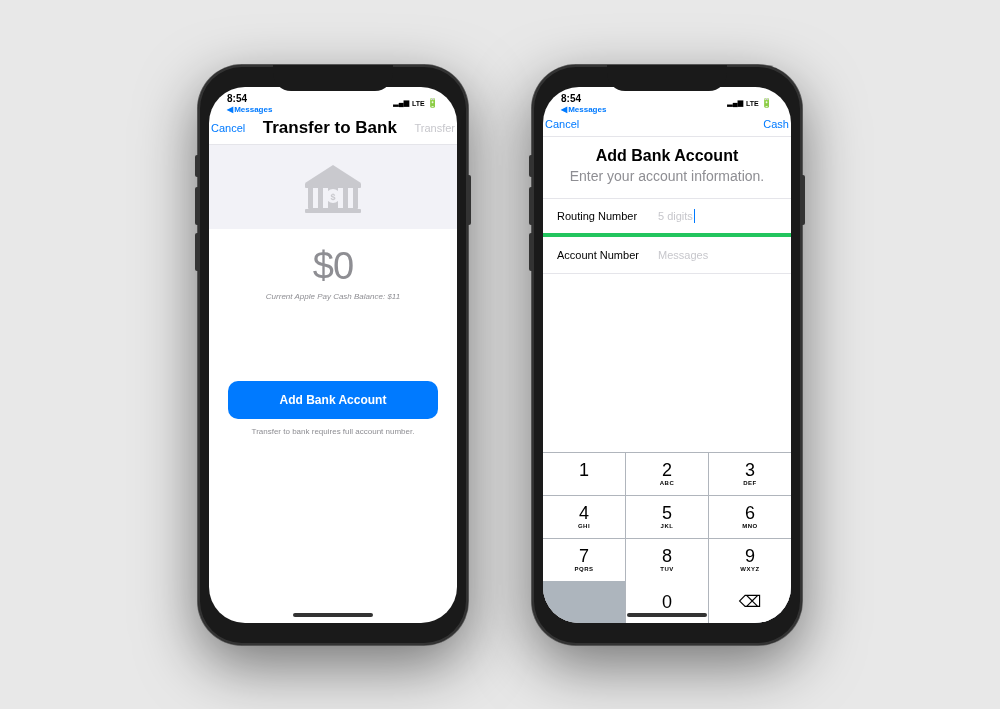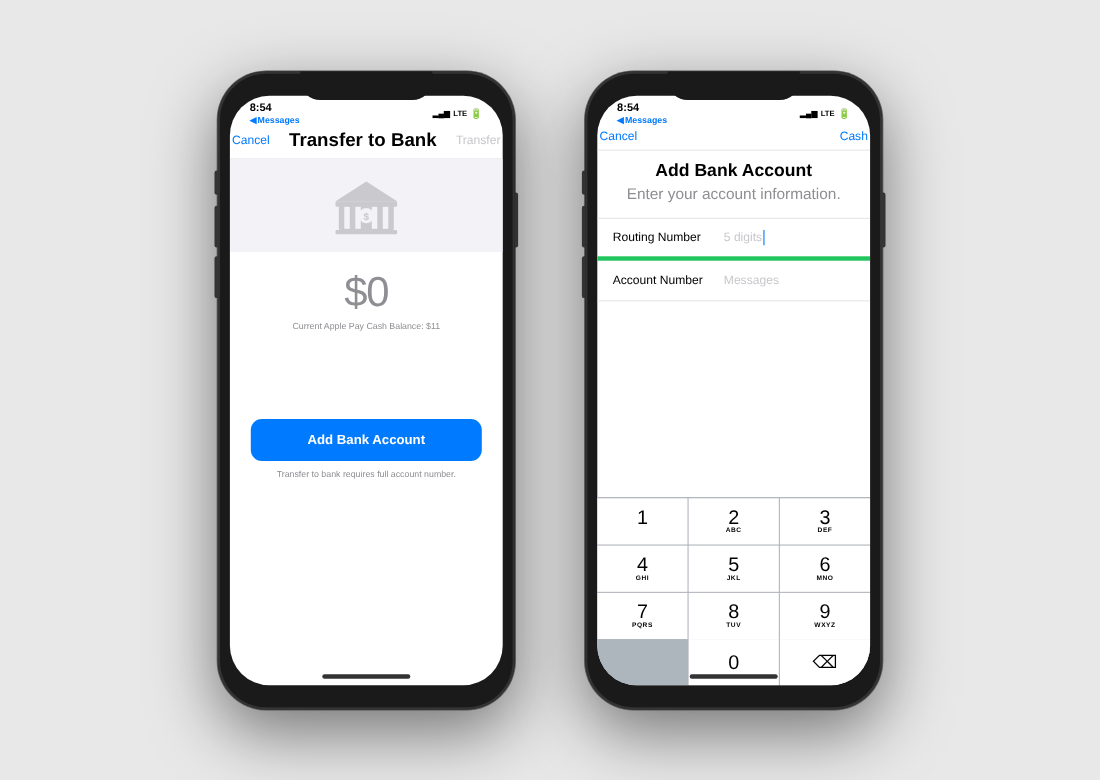--- a/index.html
+++ b/index.html
@@ -144,20 +144,21 @@
       color: #8e8e93;
       margin-top: 16px;
       letter-spacing: -1px;
     }
 
     .balance-label {
       font-size: 8px;
       color: #8e8e93;
       margin-top: 4px;
       text-align: center;
+      font-style: italic;
     }
 
     .add-bank-btn {
       width: 210px;
       height: 38px;
       background: #007AFF;
       border-radius: 10px;
       display: flex;
       align-items: center;
       justify-content: center;

